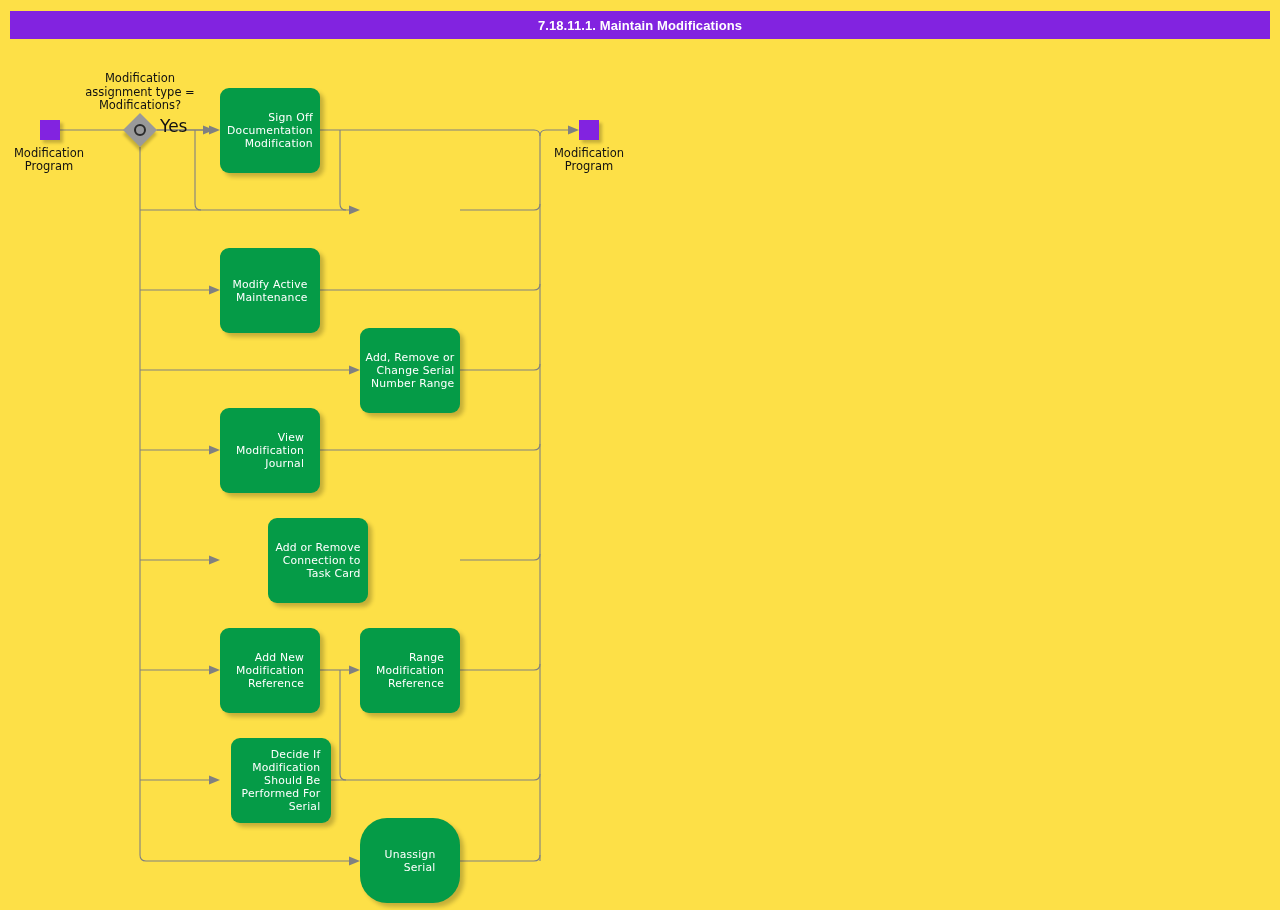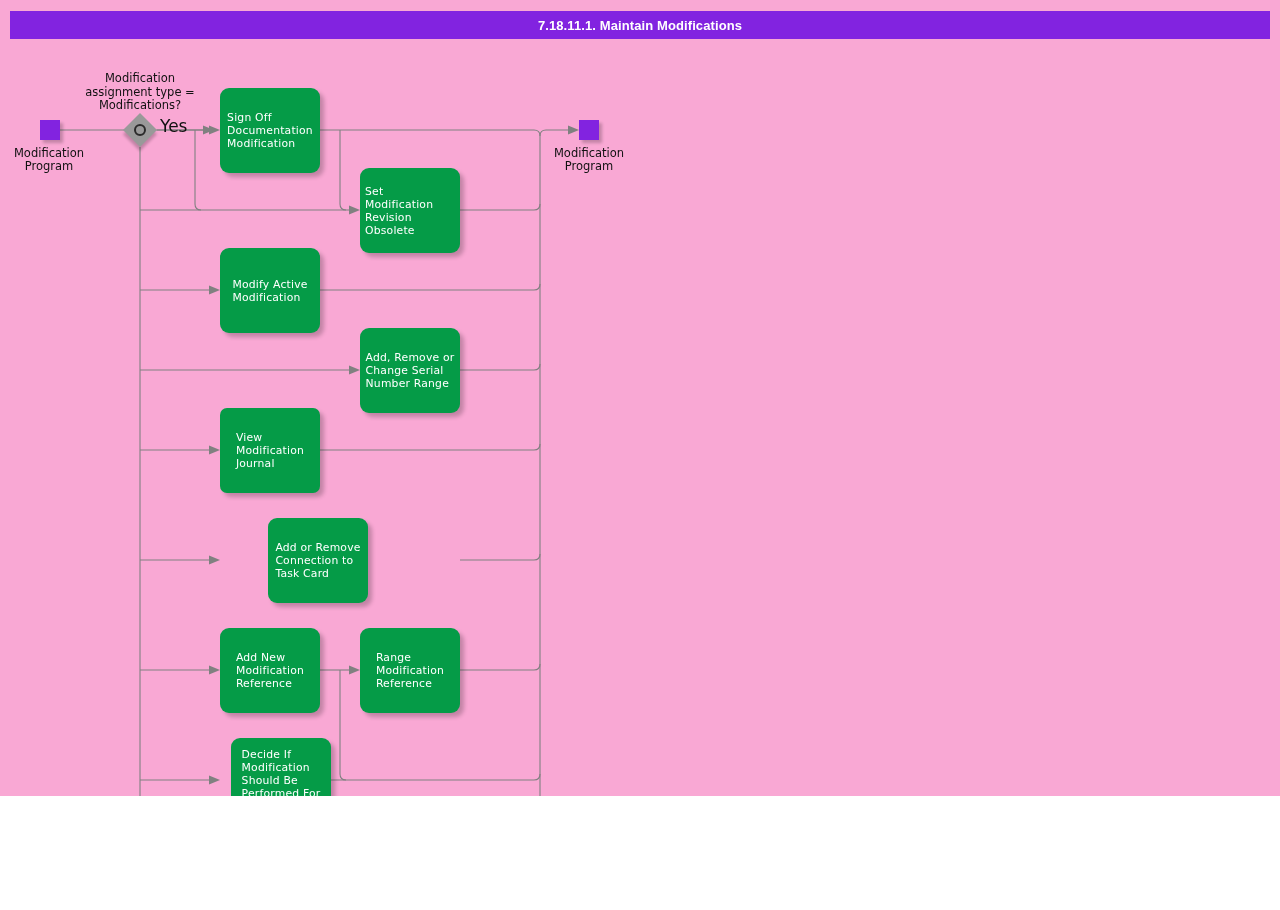--- a/index.html
+++ b/index.html
@@ -8,22 +8,22 @@
     padding: 0;
     background: #ffffff;
   }
   body {
     font-family: "DejaVu Sans", sans-serif;
     -webkit-font-smoothing: antialiased;
   }
   #canvas {
     position: relative;
     width: 1280px;
-    height: 796px;
-    background: #f9a8d4;
+    height: 910px;
+    background: #fde047;
     overflow: hidden;
   }
 
   
   .title-bar {
     position: absolute;
     left: 10px;
     top: 11px;
     width: 1260px;
     height: 28px;
@@ -133,21 +133,21 @@
     align-items: center;
     justify-content: center;
     box-sizing: border-box;
     padding: 3px 5px;
   }
   .task .task-text {
     color: #ffffff;
     font-family: "DejaVu Sans", sans-serif;
     font-size: 10.8px;
     line-height: 13px;
-    text-align: left;
+    text-align: right;
     letter-spacing: 0.2px;
     white-space: pre-line;
   }
 </style>
 </head>
 <body>
 
 <div id="canvas">
 
   <div class="title-bar">
@@ -242,38 +242,33 @@
     <div>Modifications?</div>
   </div>
   <div class="branch-label" style="left:160px; top:116px;">Yes</div>
 
   <div class="task" style="left:220px; top:88px;">
     <span class="task-text">Sign Off
 Documentation
 Modification</span>
   </div>
 
-  <div class="task" style="left:360px; top:168px;">
-    <span class="task-text">Set Modification
-Revision
-Obsolete</span>
-  </div>
 
   <div class="task" style="left:220px; top:248px;">
     <span class="task-text">Modify Active
-Modification</span>
+Maintenance</span>
   </div>
 
   <div class="task" style="left:360px; top:328px;">
     <span class="task-text">Add, Remove or
 Change Serial
 Number Range</span>
   </div>
 
-  <div class="task" style="left:220px; top:408px;border-radius:7px;">
+  <div class="task" style="left:220px; top:408px;">
     <span class="task-text">View
 Modification
 Journal</span>
   </div>
 
   <div class="task" style="left:220px; top:518px;margin-left:48px;">
     <span class="task-text">Add or Remove
 Connection to
 Task Card</span>
   </div>

